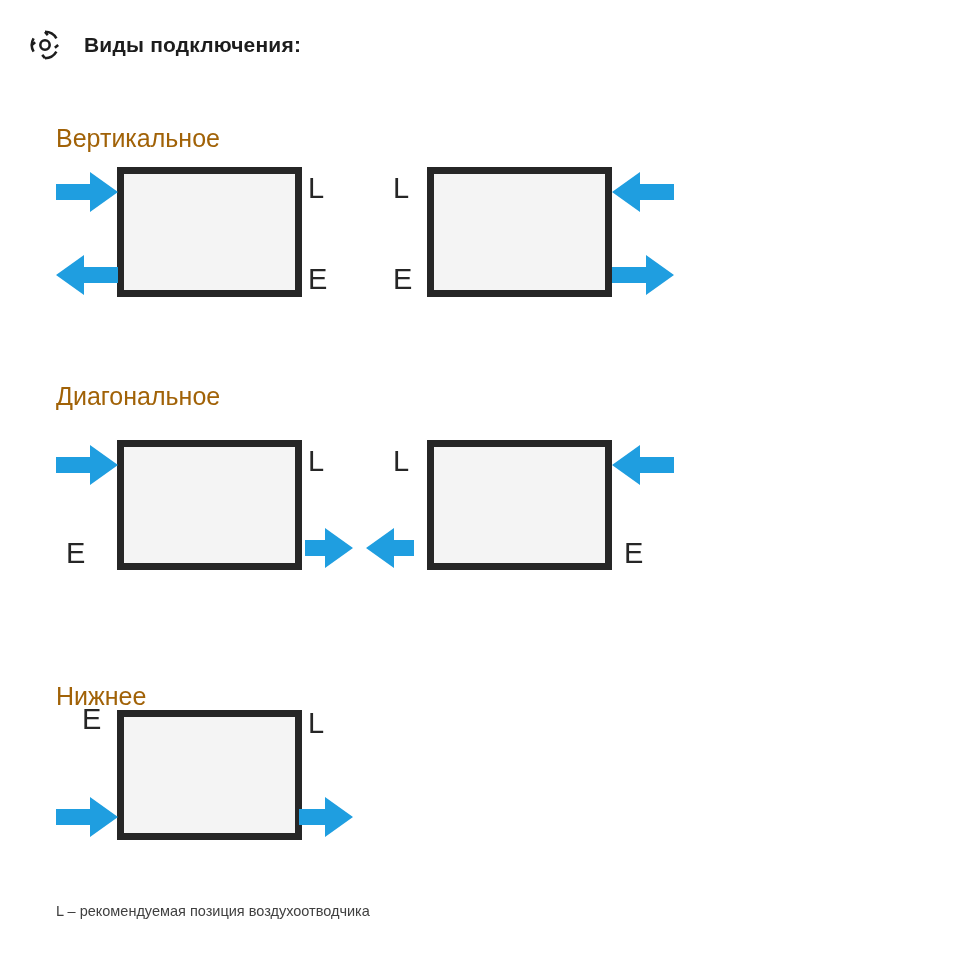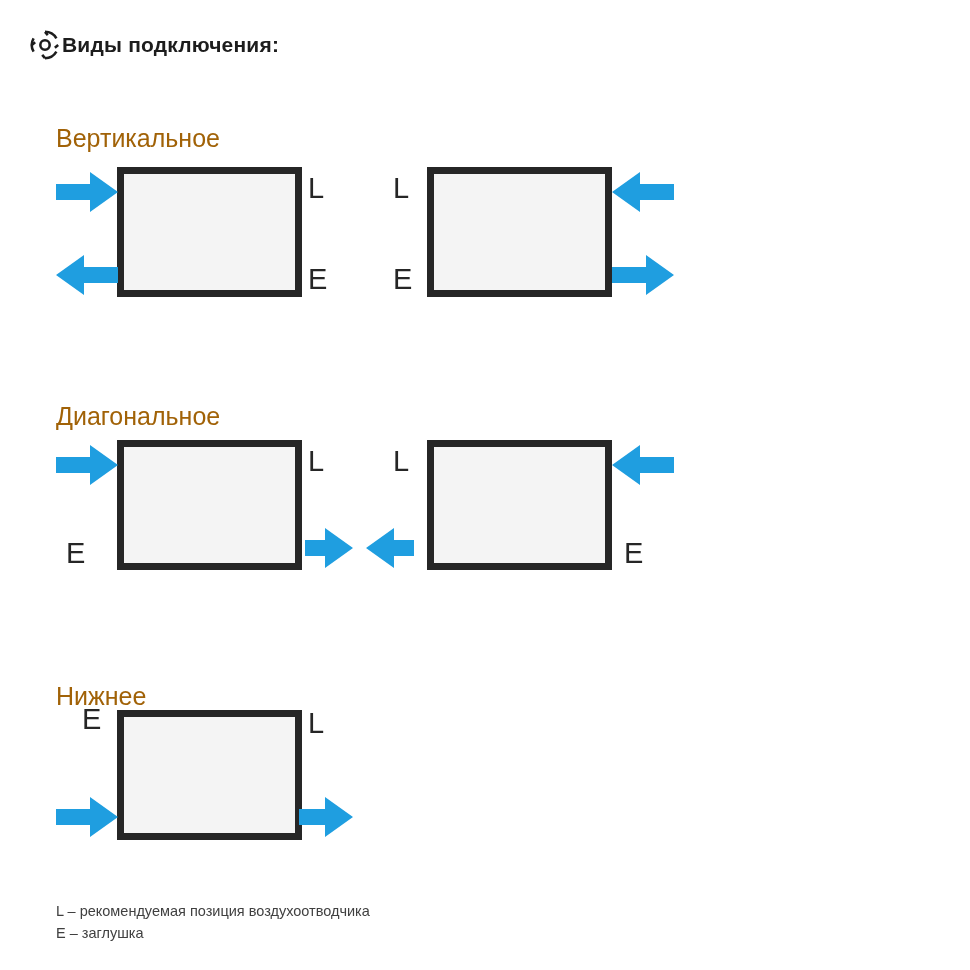--- a/index.html
+++ b/index.html
@@ -21,20 +21,21 @@
     height: 970px;
   }
 
   
   .header {
     position: absolute;
     left: 28px;
     top: 28px;
     display: flex;
     align-items: center;
+    gap: 22px;
   }
   .gear-icon {
     width: 34px;
     height: 34px;
     display: block;
   }
   .header-title {
     font-size: 21px;
     font-weight: bold;
     letter-spacing: 0.2px;
@@ -140,21 +141,21 @@
       <path d="M62 12 H28 V0 L0 20 L28 40 V28 H62 Z" fill="#1f9ee0"></path>
     </svg>
   </div>
 
   <div class="arrow" style="left:612px; top:255px;">
     <svg width="62" height="40" viewBox="0 0 62 40" xmlns="http://www.w3.org/2000/svg">
       <path d="M0 12 H34 V0 L62 20 L34 40 V28 H0 Z" fill="#1f9ee0"></path>
     </svg>
   </div>
 
-  <div class="group-label" style="left:56px; top:402px;">Диагональное</div>
+  <div class="group-label" style="left:56px; top:382px;">Диагональное</div>
 
   <div class="radiator" style="left:117px; top:440px; width:185px; height:130px;"></div>
 
   <div class="port-letter" style="left:308px; top:447px;">L</div>
   <div class="port-letter" style="left:66px; top:539px;">E</div>
 
   <div class="arrow" style="left:56px; top:445px;">
     <svg width="62" height="40" viewBox="0 0 62 40" xmlns="http://www.w3.org/2000/svg">
       <path d="M0 12 H34 V0 L62 20 L34 40 V28 H0 Z" fill="#1f9ee0"></path>
     </svg>
@@ -197,16 +198,15 @@
   </div>
 
   <div class="arrow" style="left:299px; top:797px;">
     <svg width="54" height="40" viewBox="0 0 54 40" xmlns="http://www.w3.org/2000/svg">
       <path d="M0 12 H26 V0 L54 20 L26 40 V28 H0 Z" fill="#1f9ee0"></path>
     </svg>
   </div>
 
   <div class="legend">
     <div>L – рекомендуемая позиция воздухоотводчика</div>
-    <div>E – заглушка</div>
   </div>
 
 </div>
 
 </body></html>

